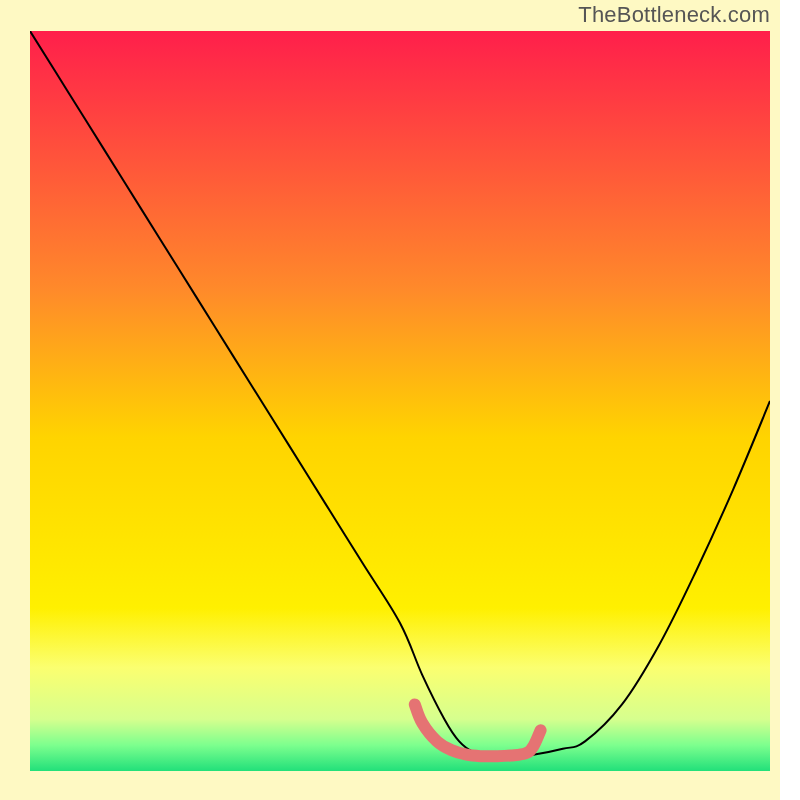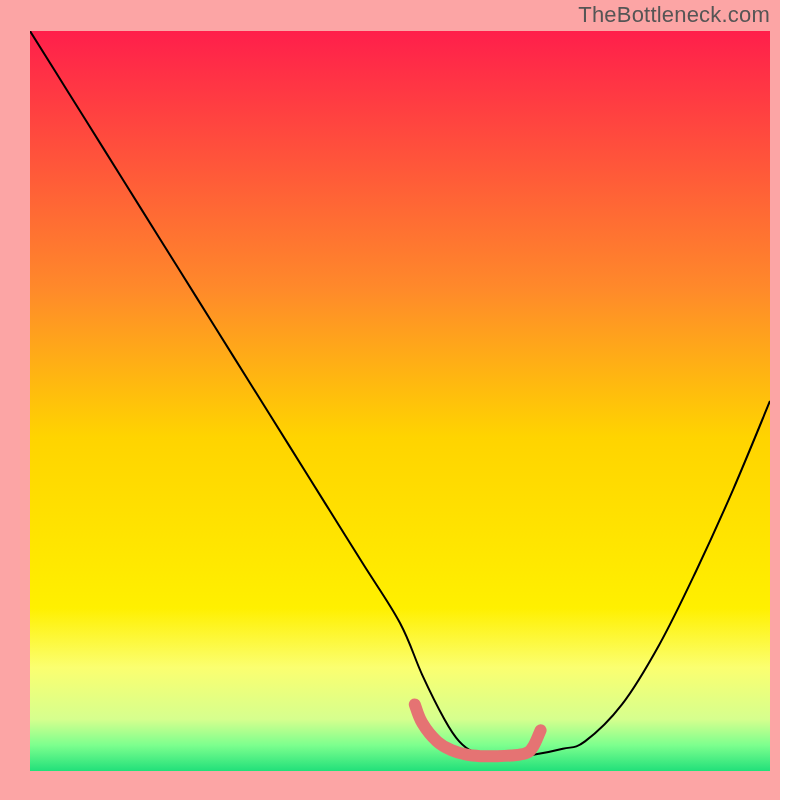--- a/index.html
+++ b/index.html
@@ -7,21 +7,21 @@
     padding: 0;
     background: #fff;
     width: 800px;
     height: 800px;
     font-family: Arial, Helvetica, sans-serif;
   }
   .frame {
     position: relative;
     width: 780px;
     height: 800px;
-    background: #fca5a5;
+    background: #fef9c3;
   }
   .watermark {
     position: absolute;
     top: 2px;
     right: 10px;
     color: #555;
     font-size: 22px;
     letter-spacing: 0.2px;
     font-weight: 500;
     z-index: 5;

